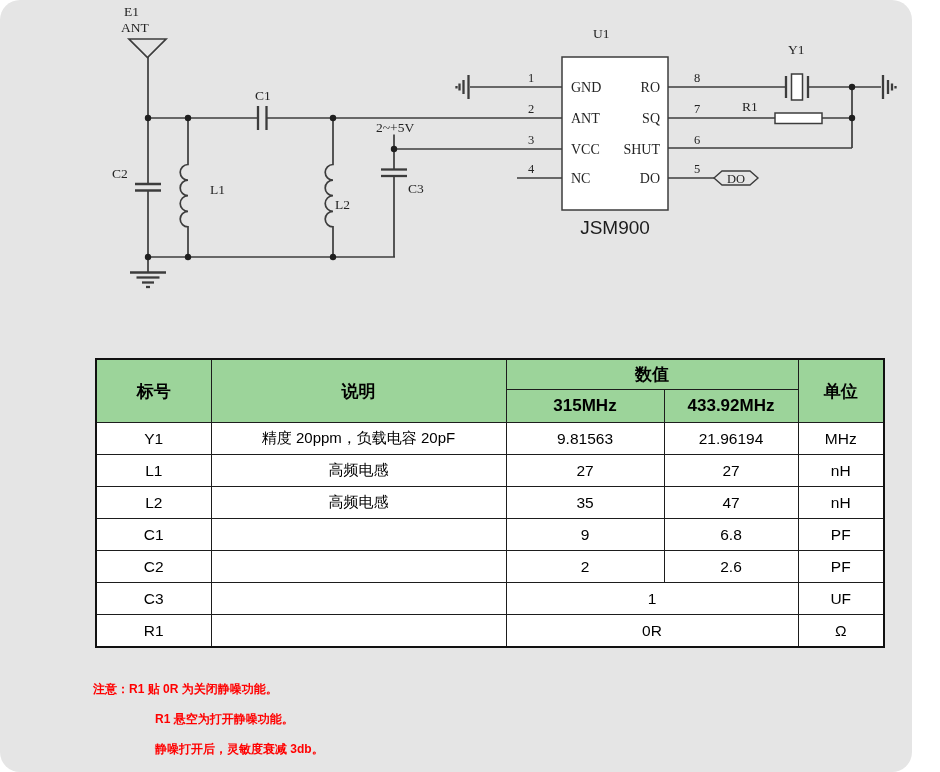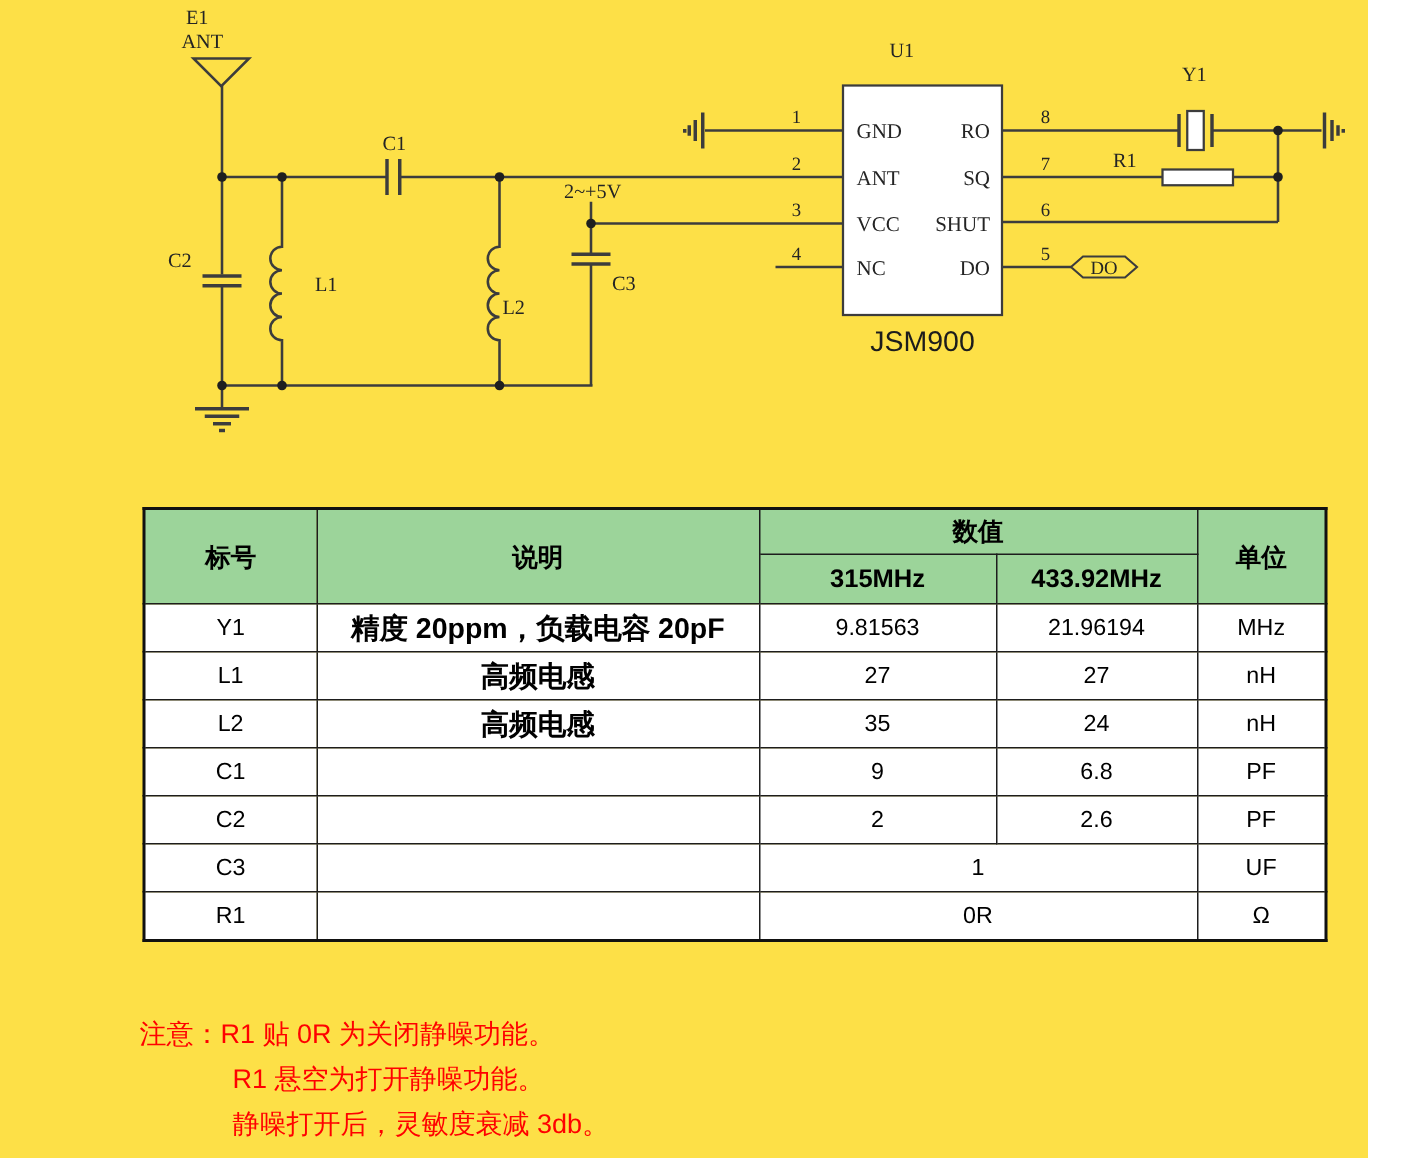--- a/index.html
+++ b/index.html
@@ -1,40 +1,40 @@
 <!DOCTYPE html>
 <html><head>
 <meta charset="utf-8">
 <style>
   html,body{margin:0;padding:0;background:#fff;}
-  .canvas{position:relative;width:912px;height:772px;background:#fde047;overflow:hidden;
-          font-family:"Liberation Sans",sans-serif;}
+  .canvas{position:relative;width:912px;height:772px;background:#e5e5e5;overflow:hidden;
+          font-family:"Liberation Sans",sans-serif;border-radius:20px;}
   
   .schematic{position:absolute;left:0;top:0;}
   .schematic text{fill:#242424;font-family:"Liberation Serif",serif;font-size:13.5px;}
   .schematic .pin-num{font-size:12.5px;}
   .schematic .pin-name{font-size:14px;}
   .schematic .part-name{font-family:"Liberation Sans",sans-serif;font-size:19px;fill:#1c1c1c;}
   .schematic .wire{stroke:#3c3c3c;stroke-width:1.7;fill:none;}
   .schematic .thick{stroke-width:2.3;}
   .schematic .box{fill:#ffffff;stroke:#3c3c3c;stroke-width:1.5;}
   .schematic .dot{fill:#1f1f1f;stroke:none;}
   
-  .comp-table{position:absolute;left:95px;top:338px;border-collapse:collapse;table-layout:fixed;
+  .comp-table{position:absolute;left:95px;top:358px;border-collapse:collapse;table-layout:fixed;
               width:788px;border:2.5px solid #111;}
   .comp-table th,.comp-table td{border:1.6px solid #1d1d1d;text-align:center;vertical-align:middle;
               padding:0;font-family:"Liberation Sans",sans-serif;color:#000;}
   .comp-table thead th{background:#9cd49a;font-size:17px;font-weight:700;}
   .comp-table thead tr.h1 th{height:29px;}
   .comp-table thead tr.h2 th{height:32px;}
   .comp-table tbody td{height:31px;font-size:15.5px;font-weight:400;background:#fff;}
-  .comp-table td.desc{font-weight:700;font-size:19px;}
+  .comp-table td.desc{font-weight:400;font-size:15px;}
   
   .notes{position:absolute;left:93px;top:674px;width:560px;color:#ff0000;
-         font-family:"Liberation Sans",sans-serif;font-size:18px;font-weight:400;line-height:30px;}
+         font-family:"Liberation Sans",sans-serif;font-size:12px;font-weight:700;line-height:30px;}
   .notes .indent{padding-left:62px;}
 </style>
 </head>
 <body>
 
 <div class="canvas">
 
   <svg class="schematic" width="940" height="350" viewBox="0 0 940 350">
 
     <g>
@@ -206,21 +206,21 @@
         <td>L1</td>
         <td class="desc">高频电感</td>
         <td>27</td>
         <td>27</td>
         <td>nH</td>
       </tr>
       <tr>
         <td>L2</td>
         <td class="desc">高频电感</td>
         <td>35</td>
-        <td>24</td>
+        <td>47</td>
         <td>nH</td>
       </tr>
       <tr>
         <td>C1</td>
         <td class="desc"></td>
         <td>9</td>
         <td>6.8</td>
         <td>PF</td>
       </tr>
       <tr>

